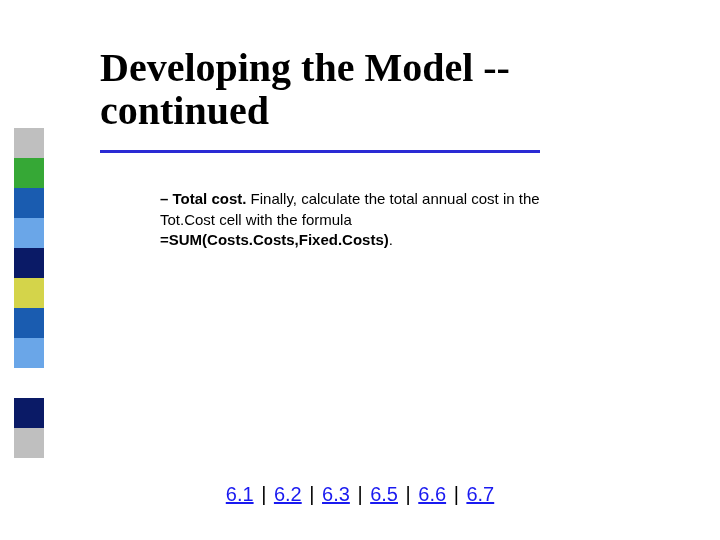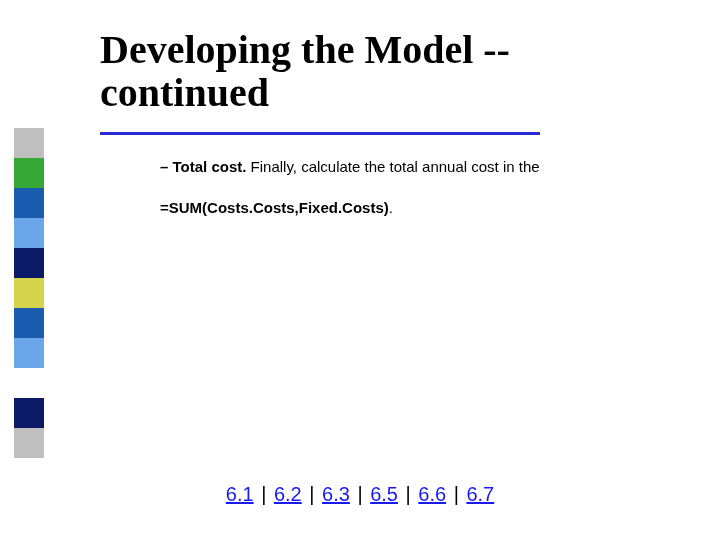--- a/index.html
+++ b/index.html
@@ -27,32 +27,32 @@
     position: absolute;
     left: 100px;
     top: 28px;
     right: 40px;
   }
   .title {
     font-family: "Times New Roman", Times, serif;
     font-size: 40px;
     line-height: 1.08;
     color: #000;
-    margin: 0 0 18px 0;
+    margin: 18px 0 18px 0;
   }
   .title-underline {
     height: 3px;
     width: 440px;
     background: #2a2ad4;
     margin-top: 4px;
     margin-bottom: 8px;
   }
   .body-block {
     margin-left: 60px;
-    margin-top: 22px;
+    margin-top: 36px;
     width: 480px;
     font-size: 15px;
     line-height: 1.35;
     color: #000;
   }
   .bold { font-weight: bold; }
   .links {
     position: absolute;
     left: 0;
     width: 720px;
@@ -86,18 +86,18 @@
     <div class="sq" style="top: 270px; background: rgb(10, 26, 102);"></div>
     <div class="sq" style="top: 300px; background: rgb(191, 191, 191);"></div>
   </div>
 
 <div class="content">
   <h1 class="title">Developing the Model -- continued</h1>
   <div class="title-underline"></div>
 
   <div class="body-block">
     <span class="bold">– Total cost.</span><span> Finally, calculate the total annual cost in the</span><br>
-    <br>
+    <span>Tot.Cost cell with the formula</span><br>
     <span class="bold">=SUM(Costs.Costs,Fixed.Costs)</span><span>.</span>
   </div>
 </div>
 
 <div class="links" id="links"><a href="#">6.1</a><span class="sep"> | </span><a href="#">6.2</a><span class="sep"> | </span><a href="#">6.3</a><span class="sep"> | </span><a href="#">6.5</a><span class="sep"> | </span><a href="#">6.6</a><span class="sep"> | </span><a href="#">6.7</a></div>
 
 </body></html>

